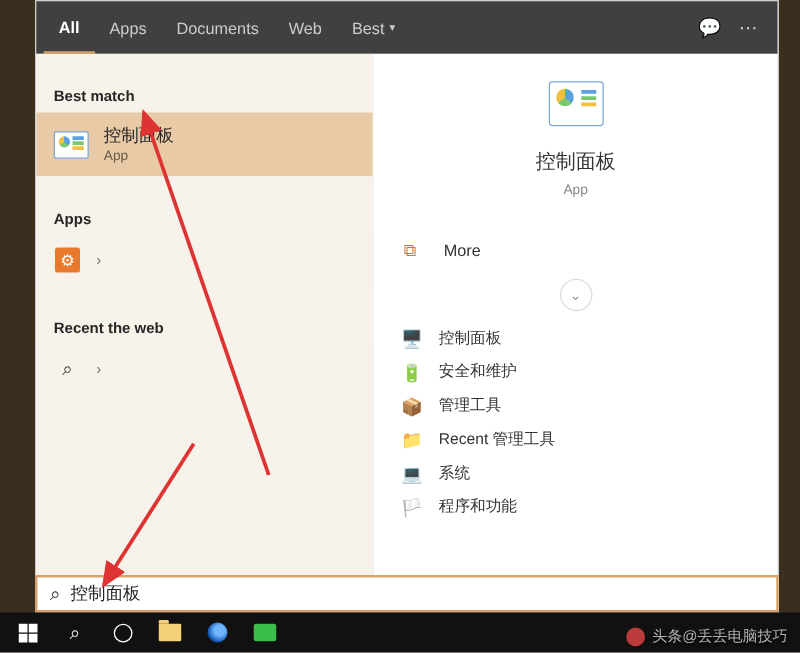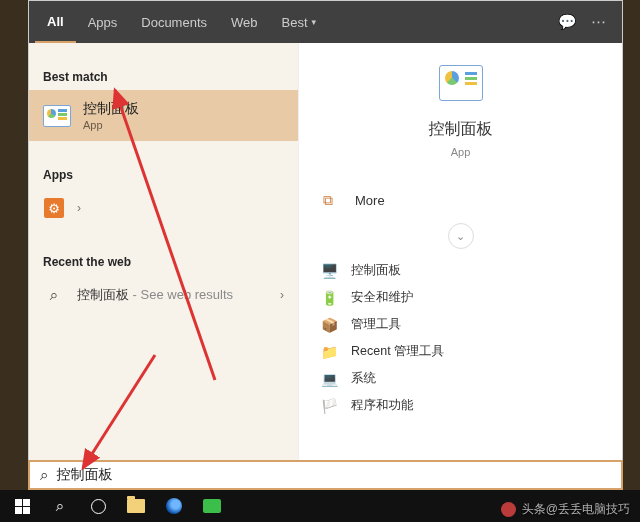--- a/index.html
+++ b/index.html
@@ -193,23 +193,20 @@
       <div class="row">
         <div class="ic">
             <div class="ic-settings">⚙</div>
           </div>
         <div class="chev">›</div>
       </div>
 
       <div class="grp-header">Recent the web</div>
       <div class="row">
         <div class="ic ic-search">⌕</div>
-        <div class="lbl">
-          <span>控制面板</span><span class="muted"> - See web results</span>
-        </div>
         <div class="chev">›</div>
       </div>
     </div>
 
     <div class="right">
       <div class="preview">
         <div class="bigthumb"></div>
         <div class="ttl">控制面板</div>
         <div class="sub">App</div>
       </div>

